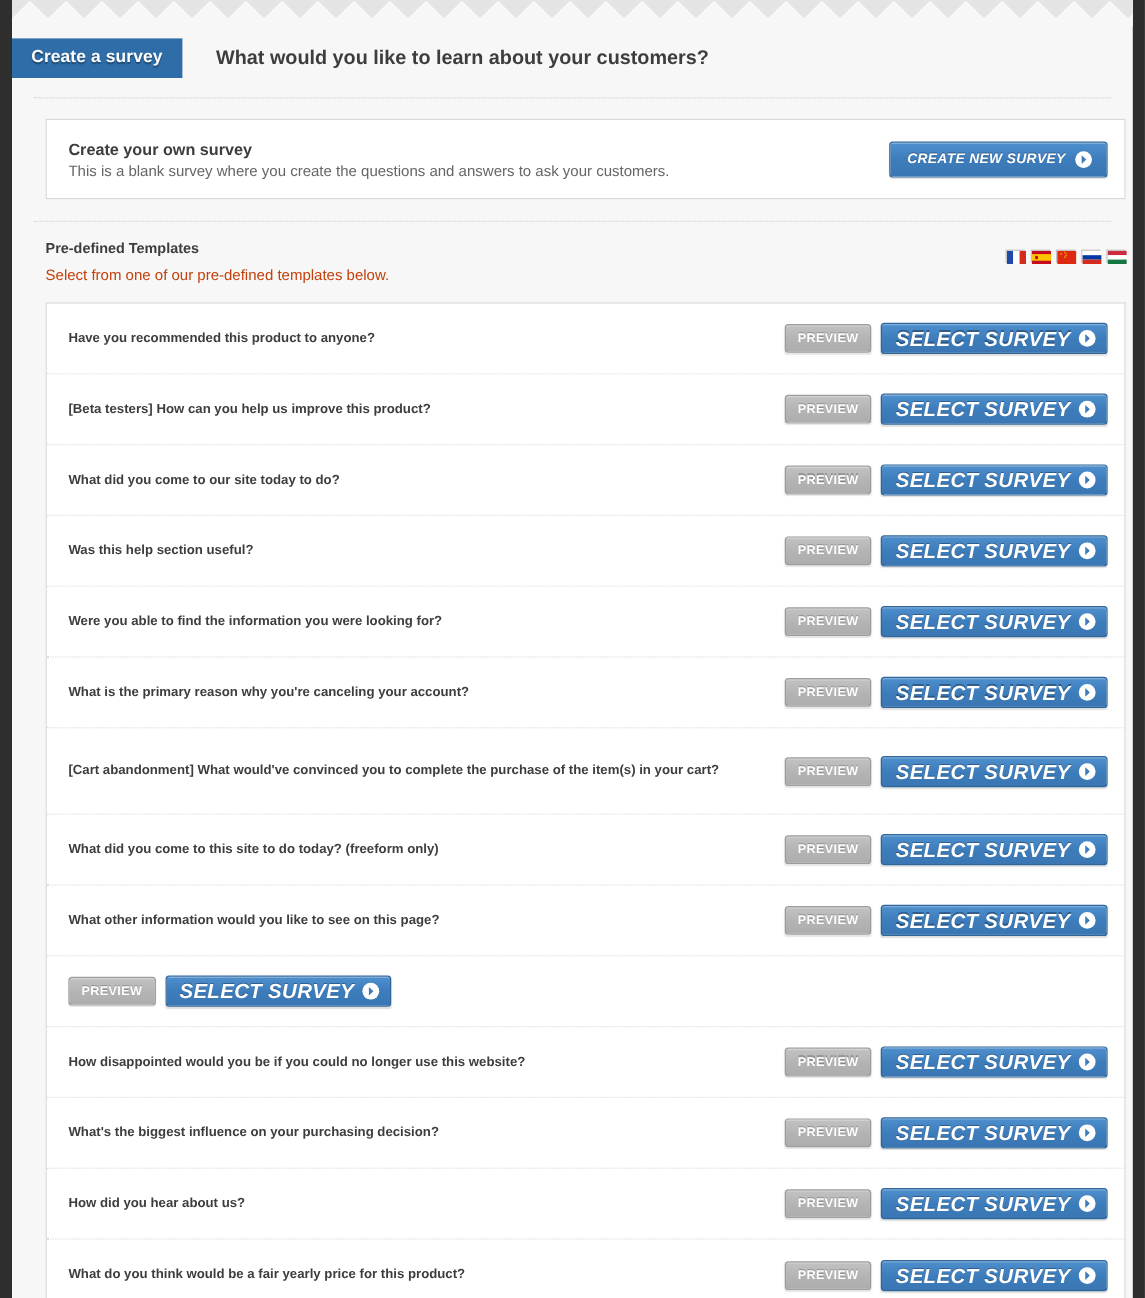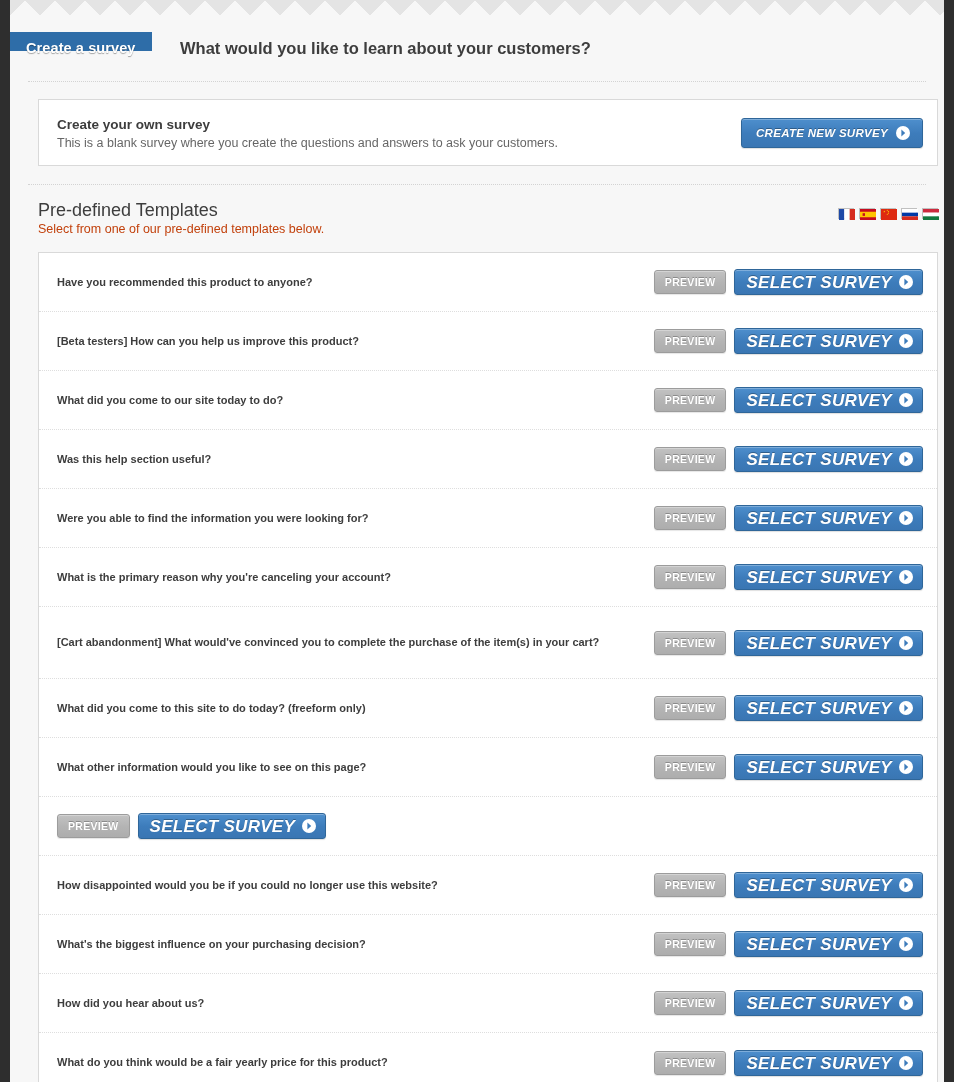--- a/index.html
+++ b/index.html
@@ -69,21 +69,21 @@
     position: absolute;
     left: 0;
     top: 32px;
     width: 934px;
     height: 34px;
   }
   .tab {
     position: absolute;
     left: -2px;
     top: 0;
-    height: 19px;
+    height: 33px;
     padding: 0 16px 0 18px;
     background: #2e6da8;
     color: #ffffff;
     font-size: 14.5px;
     font-weight: bold;
     line-height: 33px;
     letter-spacing: 0.1px;
     text-shadow: 0 1px 1px rgba(0,0,0,.35);
     white-space: nowrap;
     cursor: pointer;
@@ -188,22 +188,22 @@
     position: absolute;
     left: 28px;
     top: 200px;
     width: 900px;
     height: 44px;
   }
   .tpl-head .th-title {
     position: absolute;
     left: 0;
     top: 0;
-    font-size: 18px;
-    font-weight: normal;
+    font-size: 12px;
+    font-weight: bold;
     color: #3d3d3d;
   }
   .tpl-head .th-desc {
     position: absolute;
     left: 0;
     top: 22px;
     font-size: 12.5px;
     color: #c2410c;
   }
   .flags {

